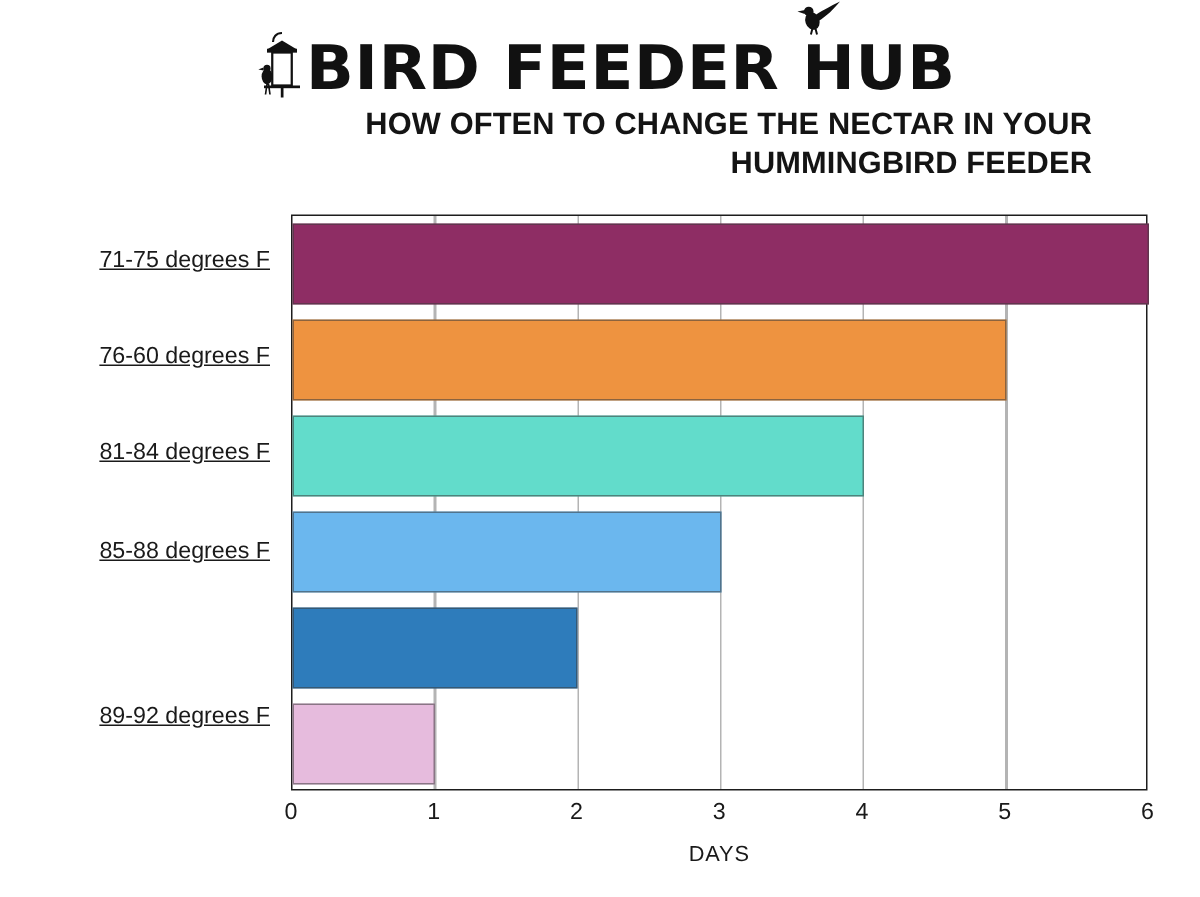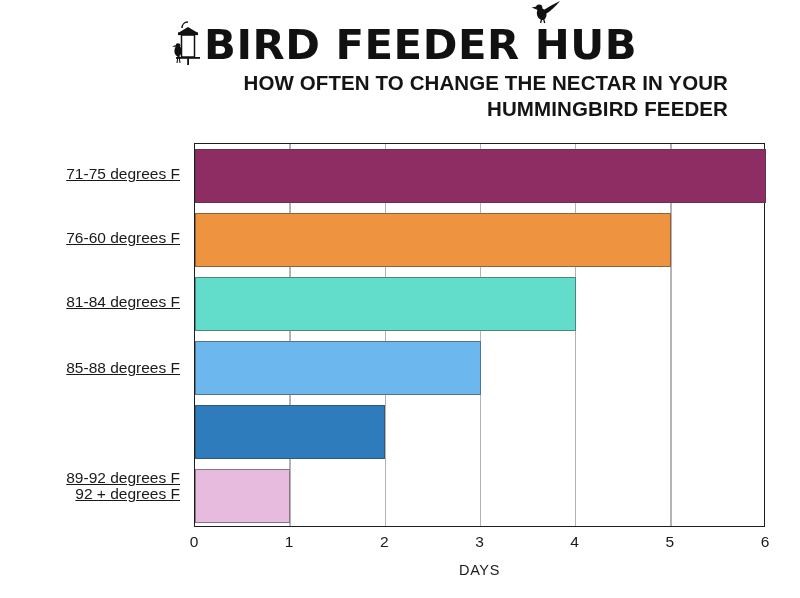--- a/index.html
+++ b/index.html
@@ -218,21 +218,20 @@
     <div>HUMMINGBIRD FEEDER</div>
   </div>
 
   <div class="chart">
     <div class="ylabels">
         <div class="ylabel" style="top: 22px;">71-75 degrees F</div>
         <div class="ylabel" style="top: 86px;">76-60 degrees F</div>
         <div class="ylabel" style="top: 150px; text-align: right;">81-84 degrees F</div>
         <div class="ylabel" style="top: 216px;">85-88 degrees F</div>
         <div class="ylabel" style="top: 278px; margin-top: 48px;">89-92 degrees F</div>
-        <div class="ylabel" style="top: 342px;">92 + degrees F</div>
       </div>
 
     <div class="plot">
       <div class="gridlines">
           <div class="gridline" style="left: 94.4667px;"></div>
           <div class="gridline" style="left: 189.633px;"></div>
           <div class="gridline" style="left: 284.8px;"></div>
           <div class="gridline" style="left: 379.967px;"></div>
           <div class="gridline" style="left: 475.133px;"></div>
         </div>

